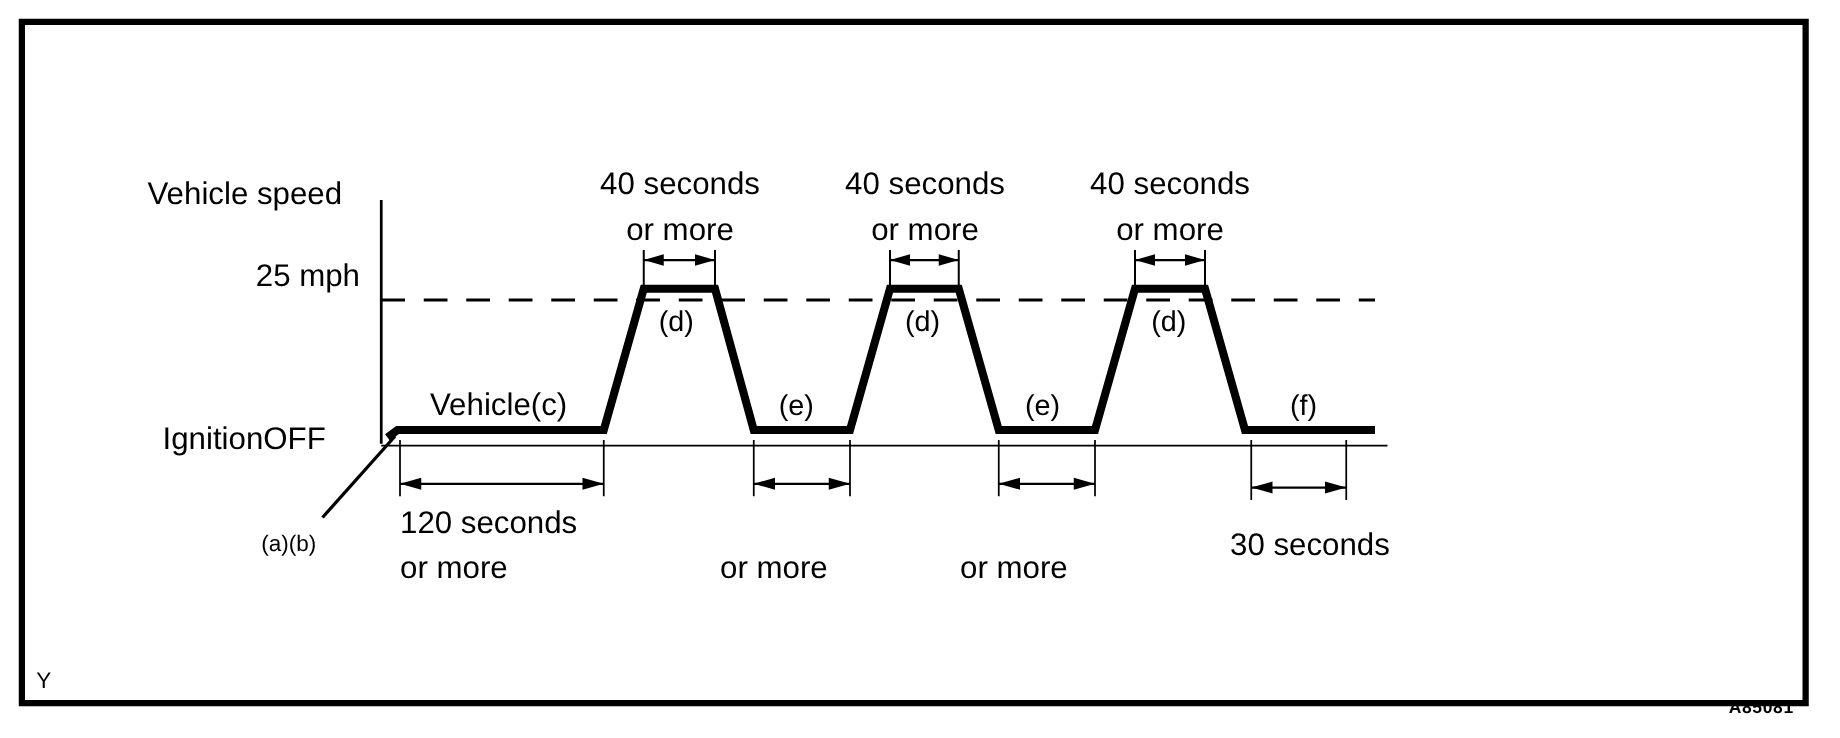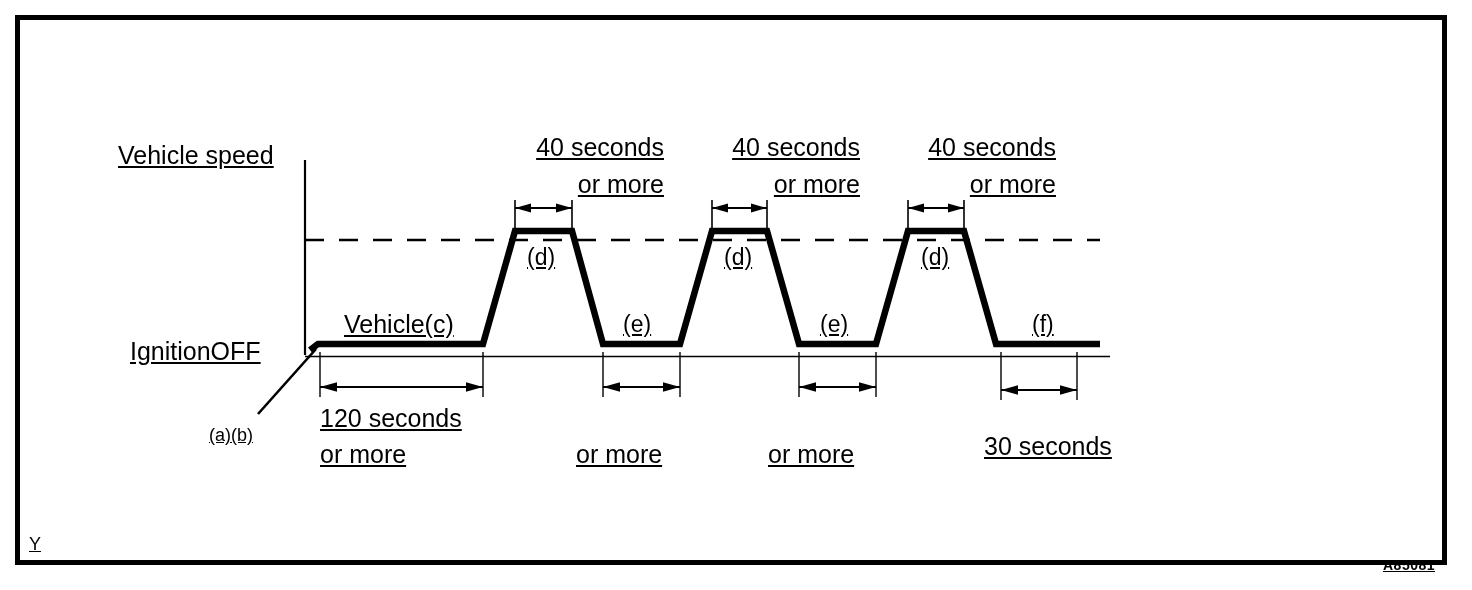--- a/index.html
+++ b/index.html
@@ -1,25 +1,25 @@
 <!DOCTYPE html>
 <html><head>
 <meta charset="utf-8">
 <style>
   html,body{margin:0;padding:0;background:#ffffff;}
   body{width:1472px;height:590px;font-family:"Liberation Sans",sans-serif;color:#000;}
   #frame{position:relative;width:1472px;height:590px;overflow:hidden;background:#fff;}
   #border{position:absolute;left:15px;top:15px;width:1432px;height:550px;border:5px solid #000;box-sizing:border-box;}
   svg{position:absolute;left:0;top:0;width:1472px;height:590px;}
-  .lbl{position:absolute;white-space:pre;line-height:1.12;text-decoration:underline;}
+  .lbl{position:absolute;white-space:pre;line-height:1.12;}
   .t24{font-size:25px;}
   .t22{font-size:23px;}
   .t17{font-size:18px;}
   .t13{font-size:14px;font-weight:bold;letter-spacing:.5px;}
-  .ctr{text-align:right;}
+  .ctr{text-align:center;}
   .rt{text-align:right;}
 </style>
 </head>
 <body>
 
 <div id="frame">
 
   <div id="border"></div>
 
   <svg viewBox="0 0 1472 590">
@@ -87,20 +87,21 @@
     <line x1="1001" y1="352" x2="1001" y2="400" stroke="#000" stroke-width="1.4"></line>
     <line x1="1077" y1="352" x2="1077" y2="400" stroke="#000" stroke-width="1.4"></line>
     <line x1="1001" y1="390" x2="1077" y2="390" stroke="#000" stroke-width="1.8"></line>
     <polygon points="1001,390 1018,385.2 1018,394.8" fill="#000"></polygon>
     <polygon points="1077,390 1060,385.2 1060,394.8" fill="#000"></polygon>
 
   </svg>
 
   <div class="lbl t24" style="left:118px;top:141px;">Vehicle speed</div>
 
+  <div class="lbl t24 rt" style="left:120px;top:207px;width:168px;">25 mph</div>
 
   <div class="lbl t24" style="left:130px;top:337px;">IgnitionOFF</div>
 
   <div class="lbl t17" style="left:209px;top:425px;">(a)(b)</div>
 
   <div class="lbl t24" style="left:344px;top:310px;">Vehicle(c)</div>
 
   <div class="lbl t22" style="left:527px;top:245px;">(d)</div>
   <div class="lbl t22" style="left:724px;top:245px;">(d)</div>
   <div class="lbl t22" style="left:921px;top:245px;">(d)</div>
@@ -118,18 +119,18 @@
   <div class="lbl t24 ctr" style="left:816px;top:133px;width:240px;">40 seconds</div>
   <div class="lbl t24 ctr" style="left:816px;top:170px;width:240px;">or more</div>
 
   <div class="lbl t24" style="left:320px;top:404px;">120 seconds</div>
   <div class="lbl t24" style="left:320px;top:440px;">or more</div>
 
   <div class="lbl t24" style="left:576px;top:440px;">or more</div>
 
   <div class="lbl t24" style="left:768px;top:440px;">or more</div>
 
-  <div class="lbl t24" style="left:984px;top:432px;">30 seconds</div>
+  <div class="lbl t24" style="left:984px;top:422px;">30 seconds</div>
 
   <div class="lbl t17" style="left:29px;top:534px;">Y</div>
   <div class="lbl t13" style="left:1383px;top:558px;">A85081</div>
 
 </div>
 
 </body></html>

